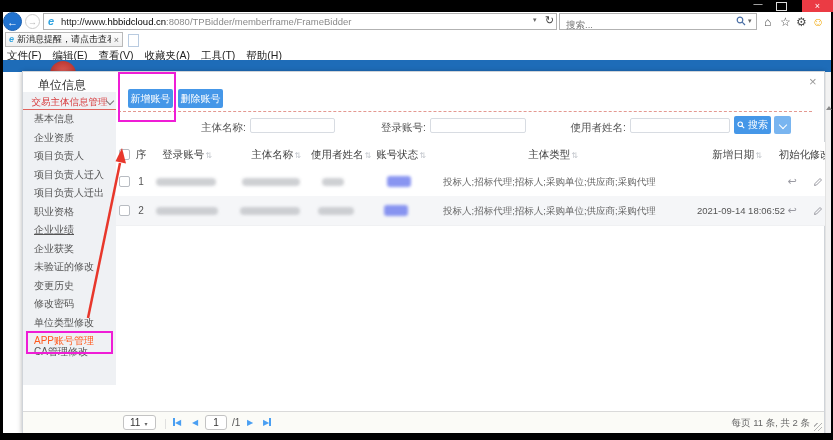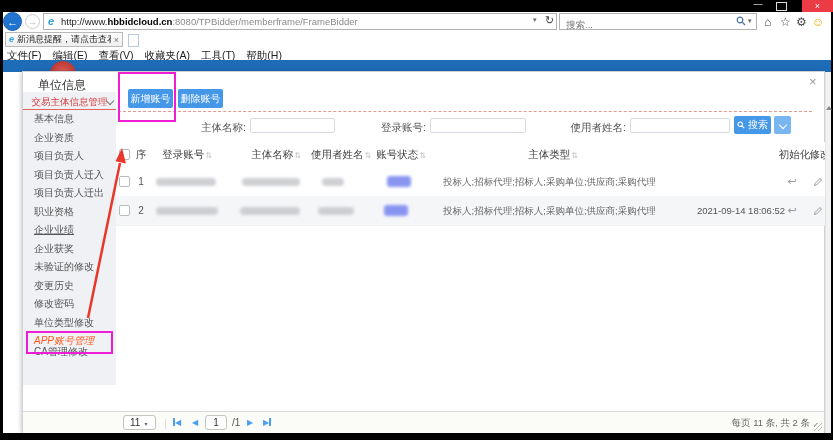--- a/index.html
+++ b/index.html
@@ -12,21 +12,21 @@
   .win-restore{left:776px;top:2px;width:9px;height:7px;border:1px solid #ddd;background:transparent;}
   .win-close{left:802px;top:0;width:31px;height:12px;background:#eb3b44;color:#fff;font-size:9px;text-align:center;line-height:12px;}
   
   .back-btn{left:3px;top:12px;width:19px;height:19px;border-radius:50%;background:#2173d0;border:1px solid #1b5fae;
             color:#fff;font-size:11px;text-align:center;line-height:18px;box-sizing:border-box;}
   .fwd-btn{left:25px;top:14px;width:15px;height:15px;border-radius:50%;border:1px solid #ccc;
            color:#bbb;font-size:9px;text-align:center;line-height:14px;box-sizing:border-box;}
   .url-field{left:43px;top:13px;width:514px;height:17px;border:1px solid #b2b2b2;background:#fff;box-sizing:border-box;}
   .ie-e{color:#2fa3e0;font-weight:bold;font-style:italic;font-size:11px;line-height:11px;}
   .url-text{left:61px;top:16px;font-size:9.5px;color:#222;white-space:nowrap;}
-  .url-text .dom{font-weight:bold;color:#000;margin-top:20px;}
+  .url-text .dom{font-weight:normal;color:#000;margin-top:20px;}
   .url-text .pth{color:#8a8a8a;}
   .search-field{left:559px;top:13px;width:198px;height:17px;border:1px solid #b2b2b2;box-sizing:border-box;}
   .search-field input{border:0;outline:none;width:160px;height:13px;margin:1px 0 0 4px;font-size:9.5px;color:#555;
                       font-family:inherit;background:transparent;}
   .browser-ico{font-size:12px;color:#4a4a4a;line-height:14px;}
   
   .tab{left:5px;top:32px;width:118px;height:15px;border:1px solid #b9b9b9;background:linear-gradient(#fdfdfd,#efefef);
        box-sizing:border-box;display:flex;align-items:center;padding:0 3px;gap:3px;}
   .tab-title{font-size:9px;color:#222;white-space:nowrap;overflow:hidden;flex:1;}
   .tab-close{font-size:9px;color:#777;}
@@ -43,21 +43,21 @@
   .panel-title{left:38px;top:77px;font-size:12px;color:#333;}
   .panel-close{left:809px;top:74px;font-size:13px;color:#999;}
   
   .sidebar-bg{left:23px;top:92px;width:93px;height:293px;background:#eff1f4;}
   .side-group{left:23px;top:94px;width:93px;height:15px;font-size:9.5px;color:#d73a3c;text-align:center;line-height:15px;}
   .side-group-chev{left:107px;top:98px;width:5px;height:5px;border-right:1px solid #777;border-bottom:1px solid #777;
                    transform:rotate(45deg);}
   .side-underline{left:23px;top:109px;width:93px;border-top:1px solid #e0625c;}
   .side-item{left:23px;width:93px;height:18px;line-height:18px;padding-left:11px;box-sizing:border-box;
              font-size:10px;color:#555;white-space:nowrap;}
-  .side-item.active{color:#ff5a1e;font-style:italic;}
+  .side-item.active{color:#ff5a1e;}
   
   .btn-blue{background:#4597e8;color:#fff;border-radius:2px;font-size:10px;text-align:center;line-height:19px;}
   .dotted-divider{left:118px;top:111px;width:694px;border-top:1px dashed #e49890;}
   .flt-label{top:121px;width:62px;font-size:10.5px;color:#555;text-align:right;white-space:nowrap;}
   .flt-input{top:118px;height:15px;border:1px solid #d8dce2;border-radius:2px;background:#fff;box-sizing:border-box;}
   .flt-input input{border:0;outline:none;width:95%;height:11px;margin-top:1px;font-size:10px;font-family:inherit;background:transparent;}
   .search-btn{left:734px;top:116px;width:37px;height:18px;display:flex;align-items:center;justify-content:center;gap:3px;line-height:18px;}
   .search-dd{left:774px;top:116px;width:17px;height:18px;background:#79b5f0;border-radius:2px;}
   .dd-chev{left:6px;top:6px;width:5px;height:5px;border-right:1px solid #fff;border-bottom:1px solid #fff;transform:rotate(45deg);}
   
@@ -183,20 +183,21 @@
     </div>
 
   <div class="abs thead">
     <span class="cb" style="left:3px;top:7px;"></span>
     <span class="th" style="left:11px;width:28px;">序</span>
     <span class="th" style="left:31px;width:80px;"><span>登录账号</span><span class="sort">⇅</span></span>
     <span class="th" style="left:120px;width:80px;"><span>主体名称</span><span class="sort">⇅</span></span>
     <span class="th" style="left:185px;width:80px;"><span>使用者姓名</span><span class="sort">⇅</span></span>
     <span class="th" style="left:245px;width:80px;"><span>账号状态</span><span class="sort">⇅</span></span>
     <span class="th" style="left:397px;width:80px;"><span>主体类型</span><span class="sort">⇅</span></span>
+    <span class="th" style="left:581px;width:80px;"><span>新增日期</span><span class="sort">⇅</span></span>
     <span class="th" style="left:660px;width:46px;">初始化...</span>
     <span class="th" style="left:690px;width:28px;">修改</span>
   </div>
 
   <div class="abs trow" style="top:167px;background:#fff;">
     <span class="cb" style="left:3px;top:9px;"></span>
     <span class="cell" style="left:18px;width:14px;text-align:center;font-size:10px;color:#555;">1</span>
     <span class="blob" style="left:40px;width:60px;"></span>
     <span class="blob" style="left:126px;width:58px;"></span>
     <span class="blob" style="left:206px;width:22px;"></span>

